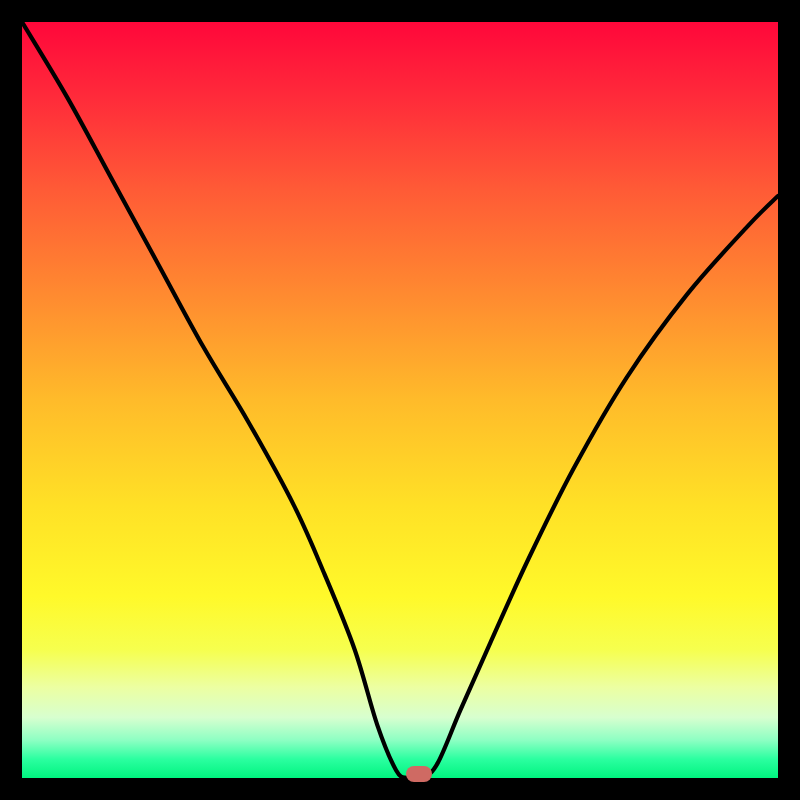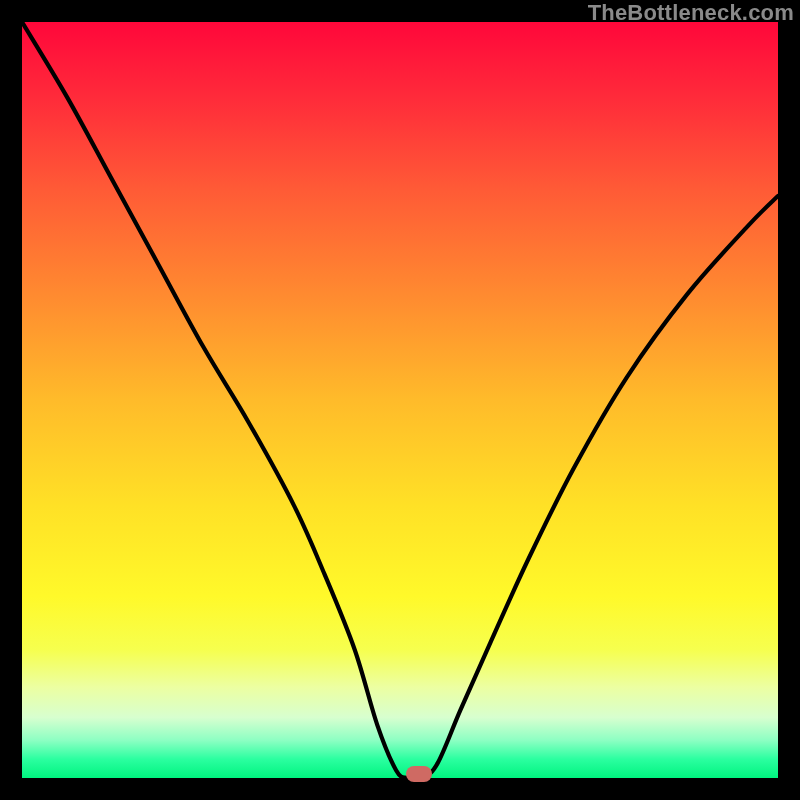--- a/index.html
+++ b/index.html
@@ -70,14 +70,13 @@
 <div class="frame">
   <div class="plot-area">
 
     <svg class="curve" width="756" height="756" viewBox="0 0 756 756">
       <path id="curve-path" d="M 0.00 0.00 C 7.56 12.60, 30.24 49.14, 45.36 75.60 C 60.48 102.06, 75.60 131.04, 90.72 158.76 C 105.84 186.48, 120.96 214.20, 136.08 241.92 C 151.20 269.64, 166.32 298.62, 181.44 325.08 C 196.56 351.54, 211.68 374.22, 226.80 400.68 C 241.92 427.14, 259.56 458.64, 272.16 483.84 C 284.76 509.04, 292.32 527.94, 302.40 551.88 C 312.48 575.82, 323.82 602.28, 332.64 627.48 C 341.46 652.68, 348.39 682.92, 355.32 703.08 C 362.25 723.24, 369.18 739.62, 374.22 748.44 C 379.26 757.26, 381.15 754.74, 385.56 756.00 C 389.97 757.26, 395.64 758.52, 400.68 756.00 C 405.72 753.48, 409.50 752.22, 415.80 740.88 C 422.10 729.54, 429.66 708.12, 438.48 687.96 C 447.30 667.80, 457.38 645.12, 468.72 619.92 C 480.06 594.72, 492.66 565.74, 506.52 536.76 C 520.38 507.78, 535.50 476.28, 551.88 446.04 C 568.26 415.80, 585.90 384.30, 604.80 355.32 C 623.70 326.34, 645.12 297.36, 665.28 272.16 C 685.44 246.96, 710.64 220.50, 725.76 204.12 C 740.88 187.74, 750.96 178.92, 756.00 173.88" fill="none" stroke="#000" stroke-width="4.2" stroke-linecap="round" stroke-linejoin="round"></path>
     </svg>
 
     <div id="marker" class="marker" style="left: 396.9px; top: 752.22px;"></div>
 
   </div>
-  <div class="watermark">TheBottleneck.com</div>
 </div>
 
 </body></html>

